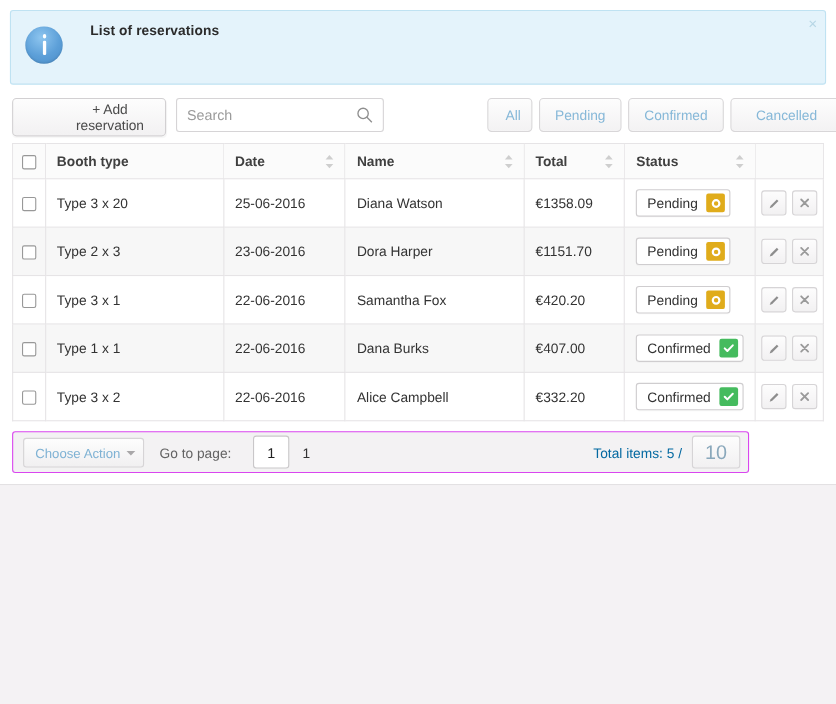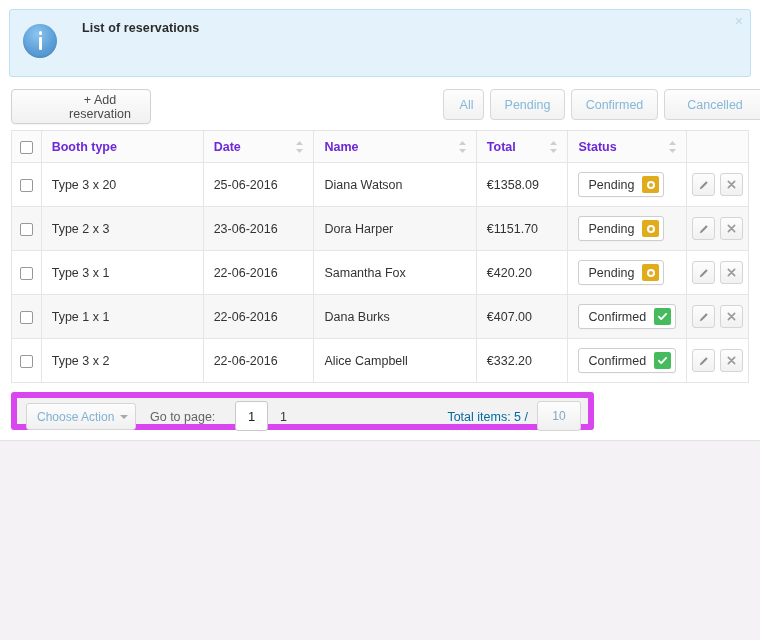--- a/index.html
+++ b/index.html
@@ -114,21 +114,21 @@
   
   #table { position: absolute; left: 11px; top: 130px; width: 738px; border-collapse: collapse; }
   #table th, #table td {
     border: 1px solid #e6e4e6;
     font-size: 12.5px; color: #333;
     text-align: left; vertical-align: middle;
   }
   #table th {
     height: 32px; padding: 0 10px;
     background: #fbfbfb;
-    font-weight: bold; color: #6d28d9;
+    font-weight: bold; color: #404040;
     position: relative;
   }
   #table td { height: 44px; padding: 0 10px; }
   #table tbody tr:nth-child(even) td { background: #f7f7f7; }
   #table tbody tr:nth-child(odd) td { background: #ffffff; }
 
   .col-check  { width: 30px; padding: 0 !important; text-align: center !important; }
   .col-booth  { width: 164px; }
   .col-date   { width: 112px; }
   .col-name   { width: 164px; }
@@ -174,23 +174,23 @@
     width: 23px; height: 23px;
     border: 1px solid #d6d4d6; border-radius: 3px;
     background: linear-gradient(to bottom, #fdfdfd 0%, #f2f1f2 100%);
     cursor: pointer; display: inline-flex;
     align-items: center; justify-content: center;
   }
 
   
   #footer {
     position: absolute; left: 11px; top: 392px;
-    width: 583px; height: 38px;
+    width: 670px; height: 38px;
     background: #f3f2f3;
-    border: 6px solid #d946ef; border-radius: 3px;
+    border: 1px solid #d946ef; border-radius: 3px;
   }
   #choose-action {
     position: absolute; left: 9px; top: 5px;
     width: 110px; height: 27px;
     font-size: 12px; color: #7fb2d4;
     border: 1px solid #d6d4d6; border-radius: 3px;
     background: linear-gradient(to bottom, #fdfdfd 0%, #f1f0f1 100%);
     cursor: pointer; text-align: left; padding-left: 10px;
     font-family: "Liberation Sans", sans-serif;
   }
@@ -219,38 +219,45 @@
   }
   #total-label {
     position: absolute; right: 60px; top: 12px;
     font-size: 12.5px; color: #0369a1; white-space: nowrap;
   }
   #per-page {
     position: absolute; right: 7px; top: 3px;
     width: 44px; height: 30px;
     border: 1px solid #d6d4d6; border-radius: 3px;
     background: linear-gradient(to bottom, #fdfdfd 0%, #f1f0f1 100%);
-    font-size: 12px; color: #8aa8bb;
+    font-size: 18px; color: #8aa8bb;
     text-align: center; line-height: 28px; cursor: pointer;
   }
 </style>
 </head>
 <body>
 
 <div id="panel">
 
   <div id="banner">
     <div id="banner-icon"></div>
     <div id="banner-title">List of reservations</div>
     <div id="banner-close">×</div>
   </div>
 
   <div id="toolbar">
     <button id="add-reservation" class="btn-generic">+ Add reservation</button>
 
+    <div id="search-wrap">
+      <input id="search-input" type="text" placeholder="Search" style="">
+      <svg id="search-icon" viewBox="0 0 16 16">
+        <circle cx="6.5" cy="6.5" r="5" fill="none" stroke="#8e8e8e" stroke-width="1.3"></circle>
+        <line x1="10.2" y1="10.2" x2="15" y2="15" stroke="#8e8e8e" stroke-width="1.3"></line>
+      </svg>
+    </div>
 
     <button id="filter-0" class="filter-btn">All</button>
     <button id="filter-1" class="filter-btn">Pending</button>
     <button id="filter-2" class="filter-btn">Confirmed</button>
     <button id="filter-3" class="filter-btn">Cancelled</button>
   </div>
 
   <table id="table">
     <thead>
       <tr>

